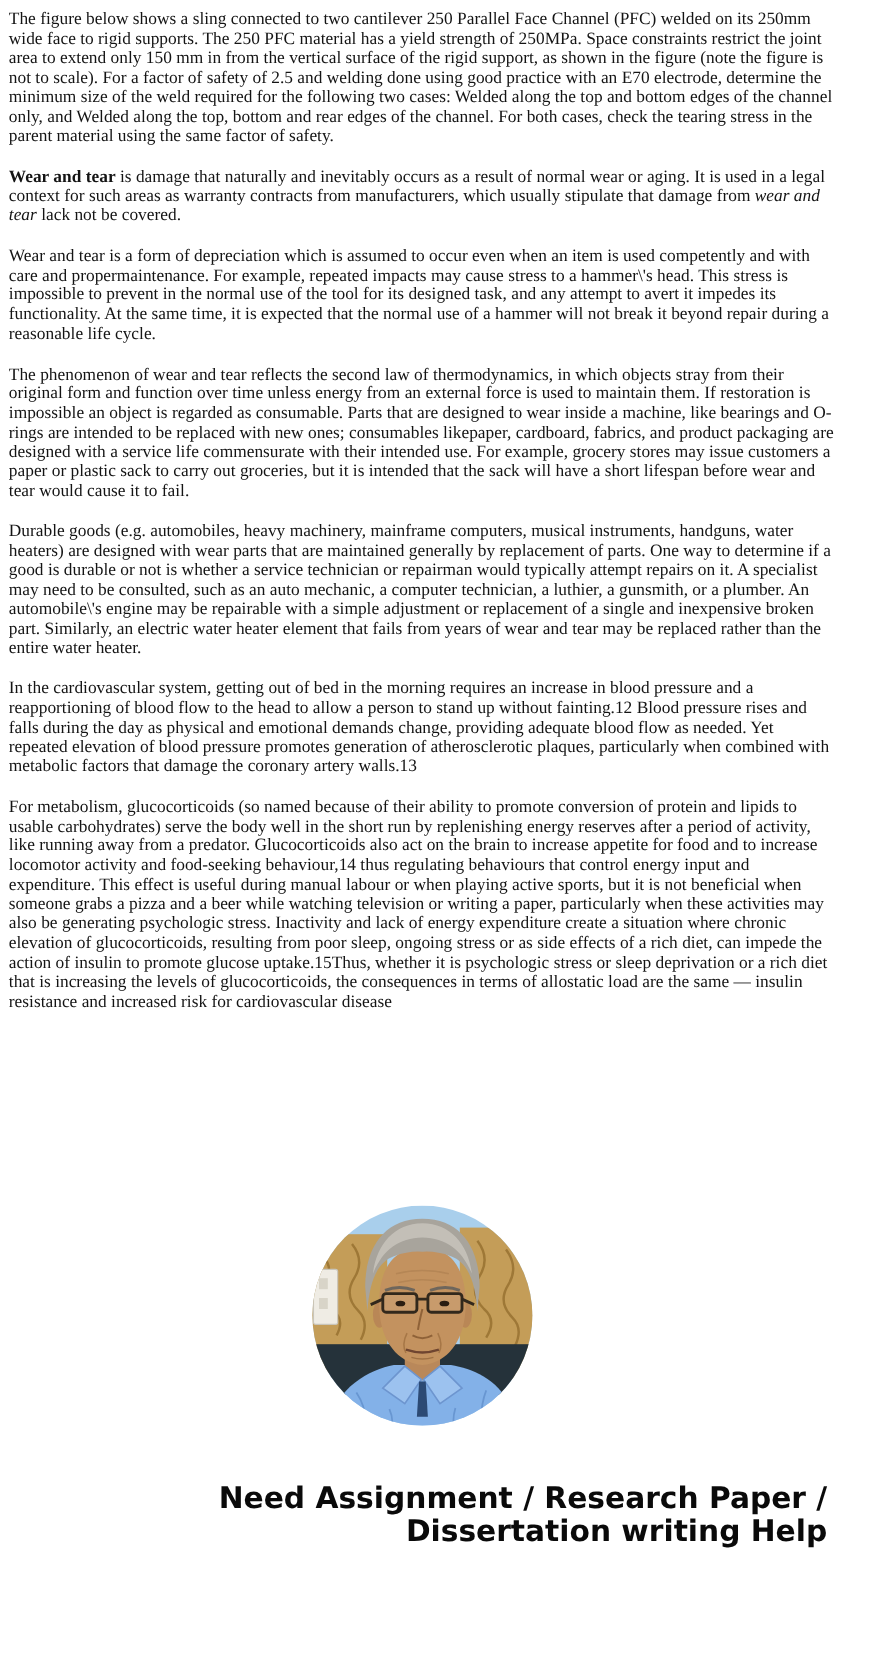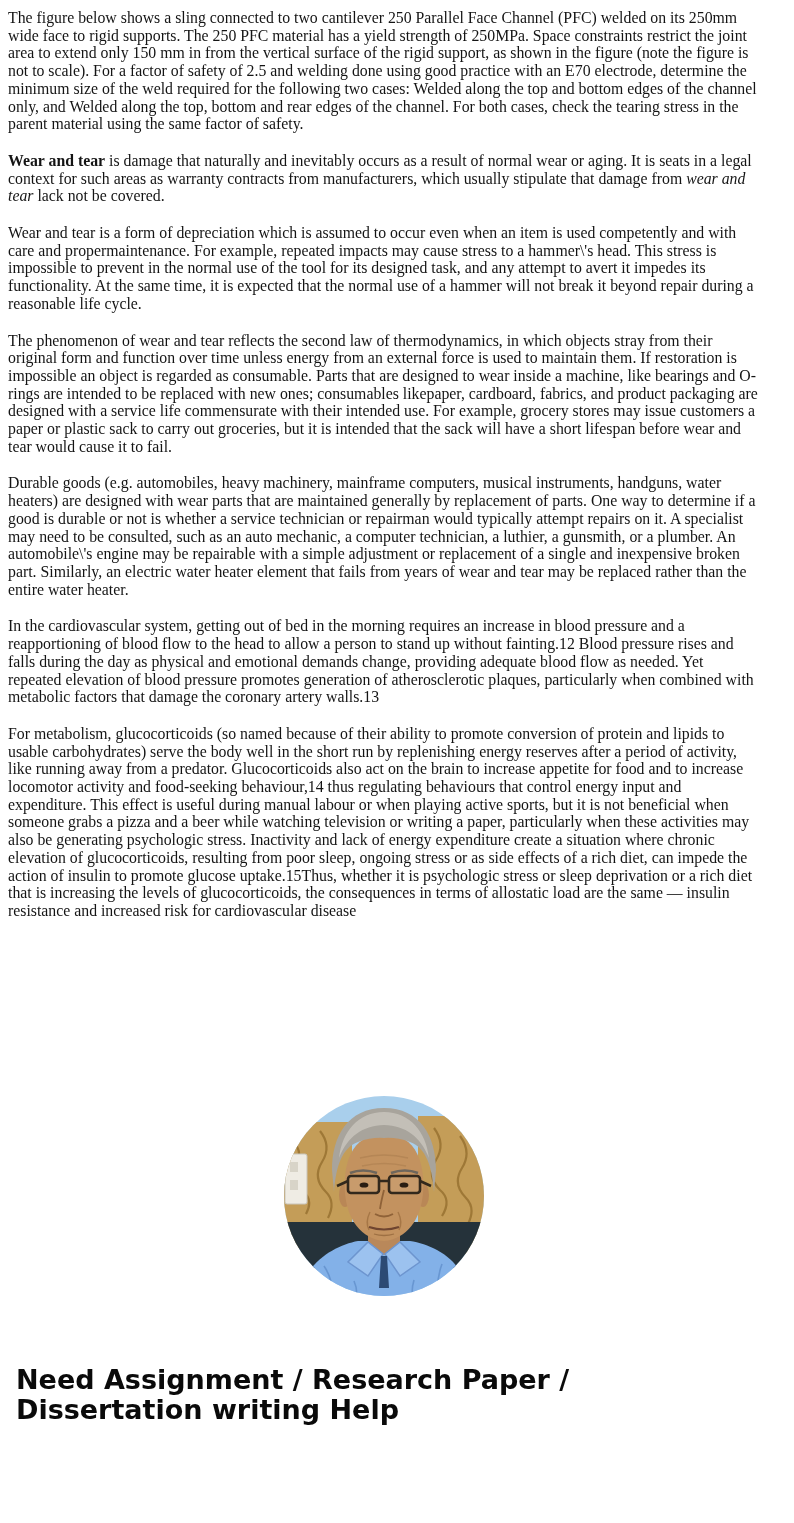--- a/index.html
+++ b/index.html
@@ -26,42 +26,42 @@
   }
   .b { font-weight: bold; }
   .i { font-style: italic; }
   .avatar-wrap {
     width: 200px;
     height: 200px;
     margin: 176px auto 0 auto;
   }
   .avatar-wrap svg { display: block; width: 200px; height: 200px; }
   .footer {
-    margin: 69px auto 0 auto;
+    margin: 52px auto 0 auto;
     max-width: 736px;
-    text-align: left;
+    text-align: right;
     font-family: "DejaVu Sans", sans-serif;
     font-weight: bold;
     font-size: 27px;
     line-height: 30px;
     color: #0a0a0a;
     padding-bottom: 26px;
   }
 </style>
 </head>
 <body>
 
 <div class="page">
 
   <div class="article">
 
     <p>The figure below shows a sling connected to two cantilever 250 Parallel Face Channel (PFC) welded on its 250mm wide face to rigid supports. The 250 PFC material has a yield strength of 250MPa. Space constraints restrict the joint area to extend only 150 mm in from the vertical surface of the rigid support, as shown in the figure (note the figure is not to scale). For a factor of safety of 2.5 and welding done using good practice with an E70 electrode, determine the minimum size of the weld required for the following two cases: Welded along the top and bottom edges of the channel only, and Welded along the top, bottom and rear edges of the channel. For both cases, check the tearing stress in the parent material using the same factor of safety.</p>
 
 
-    <p><span class="b">Wear and tear</span><span> is damage that naturally and inevitably occurs as a result of normal wear or aging. It is seats in a legal context for such areas as warranty contracts from manufacturers, which usually stipulate that damage from </span><span class="i">wear and tear</span><span> lack not be covered.</span></p>
+    <p><span class="b">Wear and tear</span><span> is damage that naturally and inevitably occurs as a result of normal wear or aging. It is used in a legal context for such areas as warranty contracts from manufacturers, which usually stipulate that damage from </span><span class="i">wear and tear</span><span> lack not be covered.</span></p>
 
     <p>Wear and tear is a form of depreciation which is assumed to occur even when an item is used competently and with care and propermaintenance. For example, repeated impacts may cause stress to a hammer\'s head. This stress is impossible to prevent in the normal use of the tool for its designed task, and any attempt to avert it impedes its functionality. At the same time, it is expected that the normal use of a hammer will not break it beyond repair during a reasonable life cycle.</p>
     <p>The phenomenon of wear and tear reflects the second law of thermodynamics, in which objects stray from their original form and function over time unless energy from an external force is used to maintain them. If restoration is impossible an object is regarded as consumable. Parts that are designed to wear inside a machine, like bearings and O-rings are intended to be replaced with new ones; consumables likepaper, cardboard, fabrics, and product packaging are designed with a service life commensurate with their intended use. For example, grocery stores may issue customers a paper or plastic sack to carry out groceries, but it is intended that the sack will have a short lifespan before wear and tear would cause it to fail.</p>
     <p>Durable goods (e.g. automobiles, heavy machinery, mainframe computers, musical instruments, handguns, water heaters) are designed with wear parts that are maintained generally by replacement of parts. One way to determine if a good is durable or not is whether a service technician or repairman would typically attempt repairs on it. A specialist may need to be consulted, such as an auto mechanic, a computer technician, a luthier, a gunsmith, or a plumber. An automobile\'s engine may be repairable with a simple adjustment or replacement of a single and inexpensive broken part. Similarly, an electric water heater element that fails from years of wear and tear may be replaced rather than the entire water heater.</p>
     <p>In the cardiovascular system, getting out of bed in the morning requires an increase in blood pressure and a reapportioning of blood flow to the head to allow a person to stand up without fainting.12 Blood pressure rises and falls during the day as physical and emotional demands change, providing adequate blood flow as needed. Yet repeated elevation of blood pressure promotes generation of atherosclerotic plaques, particularly when combined with metabolic factors that damage the coronary artery walls.13</p>
     <p>For metabolism, glucocorticoids (so named because of their ability to promote conversion of protein and lipids to usable carbohydrates) serve the body well in the short run by replenishing energy reserves after a period of activity, like running away from a predator. Glucocorticoids also act on the brain to increase appetite for food and to increase locomotor activity and food-seeking behaviour,14 thus regulating behaviours that control energy input and expenditure. This effect is useful during manual labour or when playing active sports, but it is not beneficial when someone grabs a pizza and a beer while watching television or writing a paper, particularly when these activities may also be generating psychologic stress. Inactivity and lack of energy expenditure create a situation where chronic elevation of glucocorticoids, resulting from poor sleep, ongoing stress or as side effects of a rich diet, can impede the action of insulin to promote glucose uptake.15Thus, whether it is psychologic stress or sleep deprivation or a rich diet that is increasing the levels of glucocorticoids, the consequences in terms of allostatic load are the same — insulin resistance and increased risk for cardiovascular disease</p>
 
   </div>
 
   <div class="avatar-wrap">

